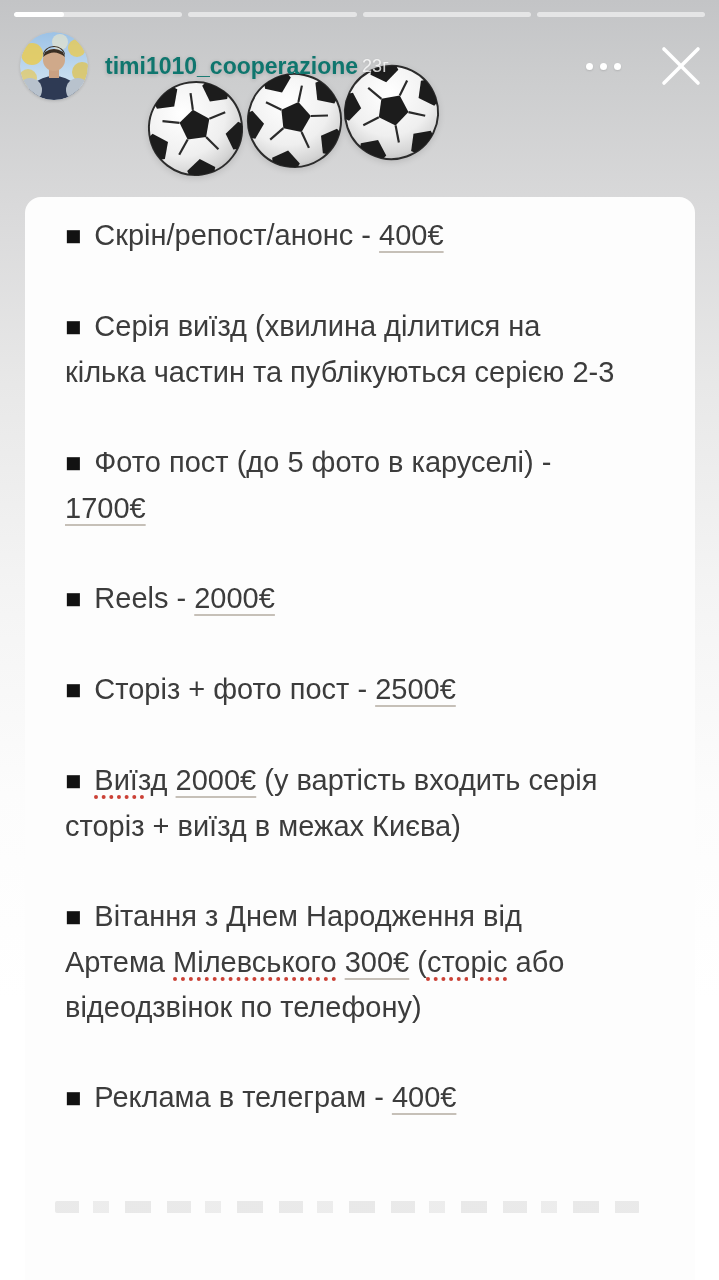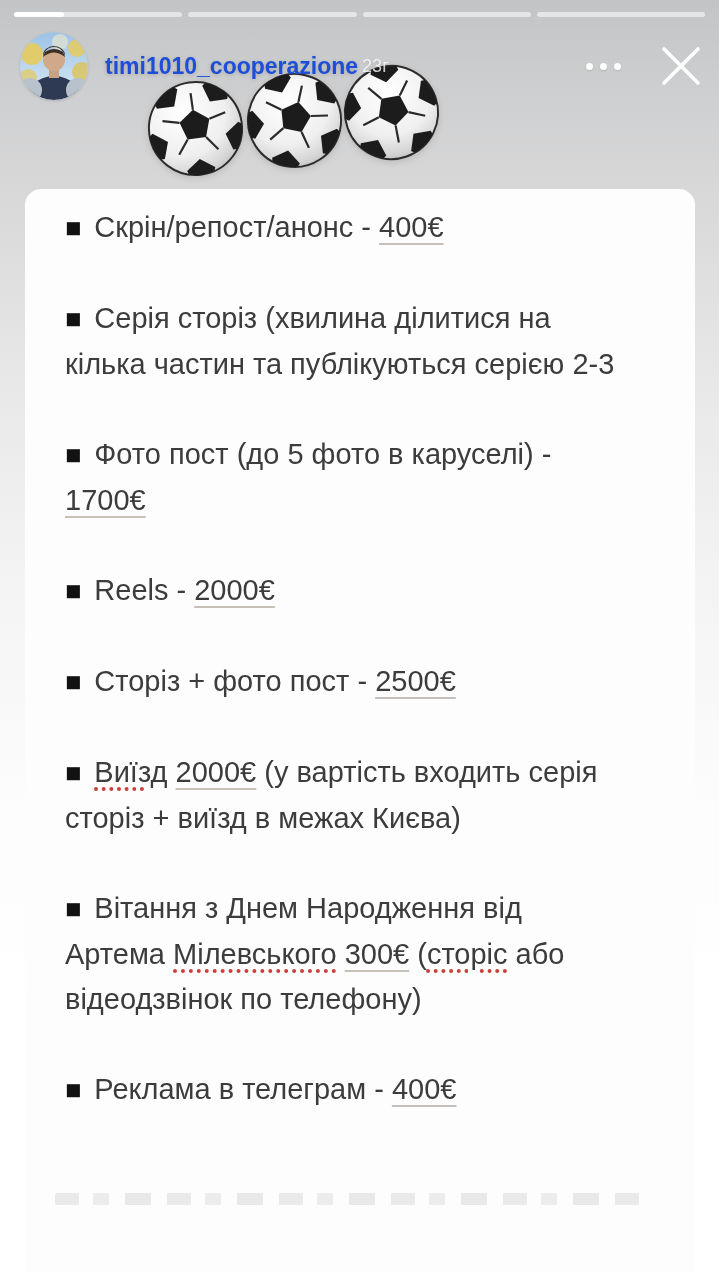--- a/index.html
+++ b/index.html
@@ -8,32 +8,32 @@
     font-family:"Liberation Sans","DejaVu Sans",sans-serif;
     background:linear-gradient(180deg,#c3c4c6 0%,#cccdce 6%,#d9d9da 16%,#e8e8e8 30%,#f4f4f4 46%,#fcfcfc 62%,#ffffff 78%);
   }
   
   .progress-row{position:absolute;top:12px;left:14px;right:14px;display:flex;gap:6px;}
   .progress-seg{flex:1;height:5px;border-radius:3px;background:rgba(255,255,255,0.55);overflow:hidden;}
   .progress-fill{height:100%;border-radius:3px;background:#ffffff;}
   
   .header{position:absolute;top:30px;left:20px;right:10px;height:72px;display:flex;align-items:center;z-index:20;}
   .avatar{width:68px;height:68px;border-radius:50%;overflow:hidden;flex:0 0 auto;box-shadow:0 1px 3px rgba(0,0,0,.15);}
-  .username{margin-left:17px;font-size:23px;font-weight:bold;color:#1d4ed8;text-shadow:0 1px 4px rgba(0,0,0,.18);white-space:nowrap;}
+  .username{margin-left:17px;font-size:23px;font-weight:bold;color:#0f766e;text-shadow:0 1px 4px rgba(0,0,0,.18);white-space:nowrap;}
   .timestamp{margin-left:4px;font-size:18px;color:rgba(255,255,255,.78);text-shadow:0 1px 3px rgba(0,0,0,.12);}
   .header-spacer{flex:1;}
   .more-btn{display:flex;gap:7px;align-items:center;padding:14px 10px;margin-right:22px;cursor:pointer;}
   .more-btn i{width:7px;height:7px;border-radius:50%;background:#fff;display:block;box-shadow:0 1px 2px rgba(0,0,0,.12);}
   .close-btn{width:56px;height:56px;display:flex;align-items:center;justify-content:center;cursor:pointer;}
   
   .balls{position:absolute;top:0;left:0;z-index:10;}
   .ball{position:absolute;width:99px;height:99px;filter:drop-shadow(0 2px 3px rgba(0,0,0,.12));}
   
   .card{
-    position:absolute;left:25px;top:189px;width:670px;height:1083px;
+    position:absolute;left:25px;top:197px;width:670px;height:1083px;
     background:#fdfdfd;border-radius:16px 16px 0 0;
     padding:16px 34px 0 40px;box-sizing:border-box;z-index:5;
   }
   .para{margin:0 0 45px 0;}
   .line{font-size:29px;line-height:45px;color:#3c3c3c;white-space:nowrap;overflow:hidden;}
   .seg-bullet{color:#121212;font-size:27px;margin-right:13px;}
   .seg-price{text-decoration:underline;text-decoration-color:#c6c0b8;text-decoration-thickness:2px;text-underline-offset:6px;}
   .seg-spell{text-decoration:underline dotted #cb4136;text-decoration-thickness:3.5px;text-underline-offset:5px;text-align:right;}
   
   .cropped-line{
@@ -143,21 +143,21 @@
     </g>
   </defs>
 </svg>
 
 <div class="card">
   <div id="price-list">
       <div class="para">
         <div class="line"><span class="seg-bullet">■</span><span class="seg-plain">Скрін/репост/анонс - </span><span class="seg-price">400€</span></div>
       </div>
       <div class="para">
-        <div class="line"><span class="seg-bullet">■</span><span class="seg-plain">Серія сторіз (хвилина ділитися на</span></div>
+        <div class="line"><span class="seg-bullet">■</span><span class="seg-plain">Серія виїзд (хвилина ділитися на</span></div>
         <div class="line"><span class="seg-plain">кілька частин та публікуються серією 2-3</span></div>
       </div>
       <div class="para">
         <div class="line"><span class="seg-bullet">■</span><span class="seg-plain">Фото пост (до 5 фото в каруселі) -</span></div>
         <div class="line"><span class="seg-price">1700€</span></div>
       </div>
       <div class="para">
         <div class="line"><span class="seg-bullet">■</span><span class="seg-plain">Reels - </span><span class="seg-price">2000€</span></div>
       </div>
       <div class="para">

